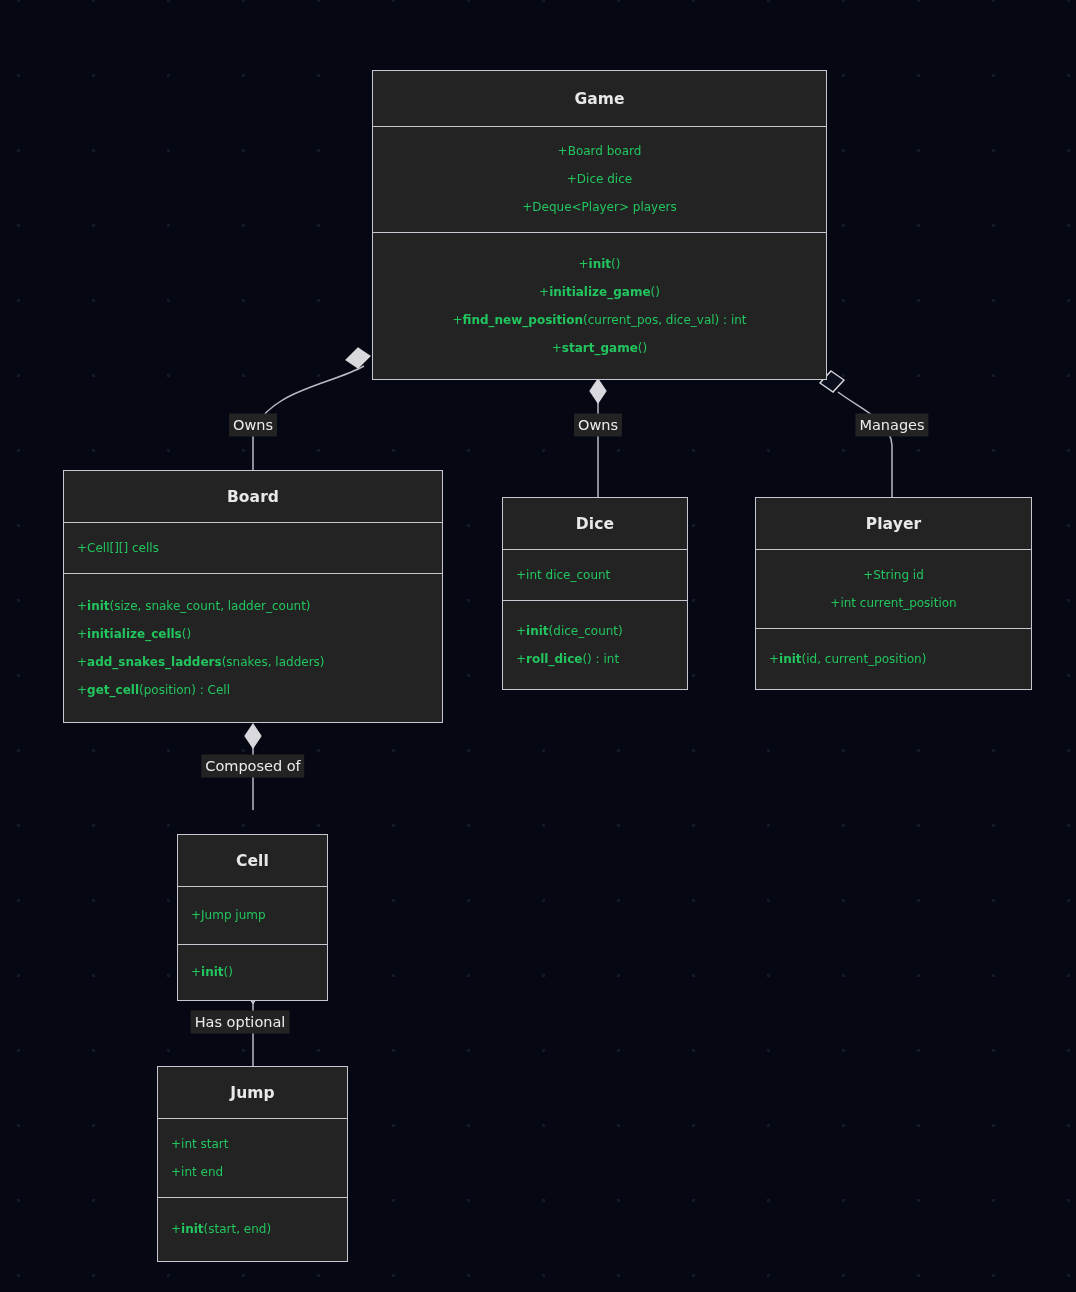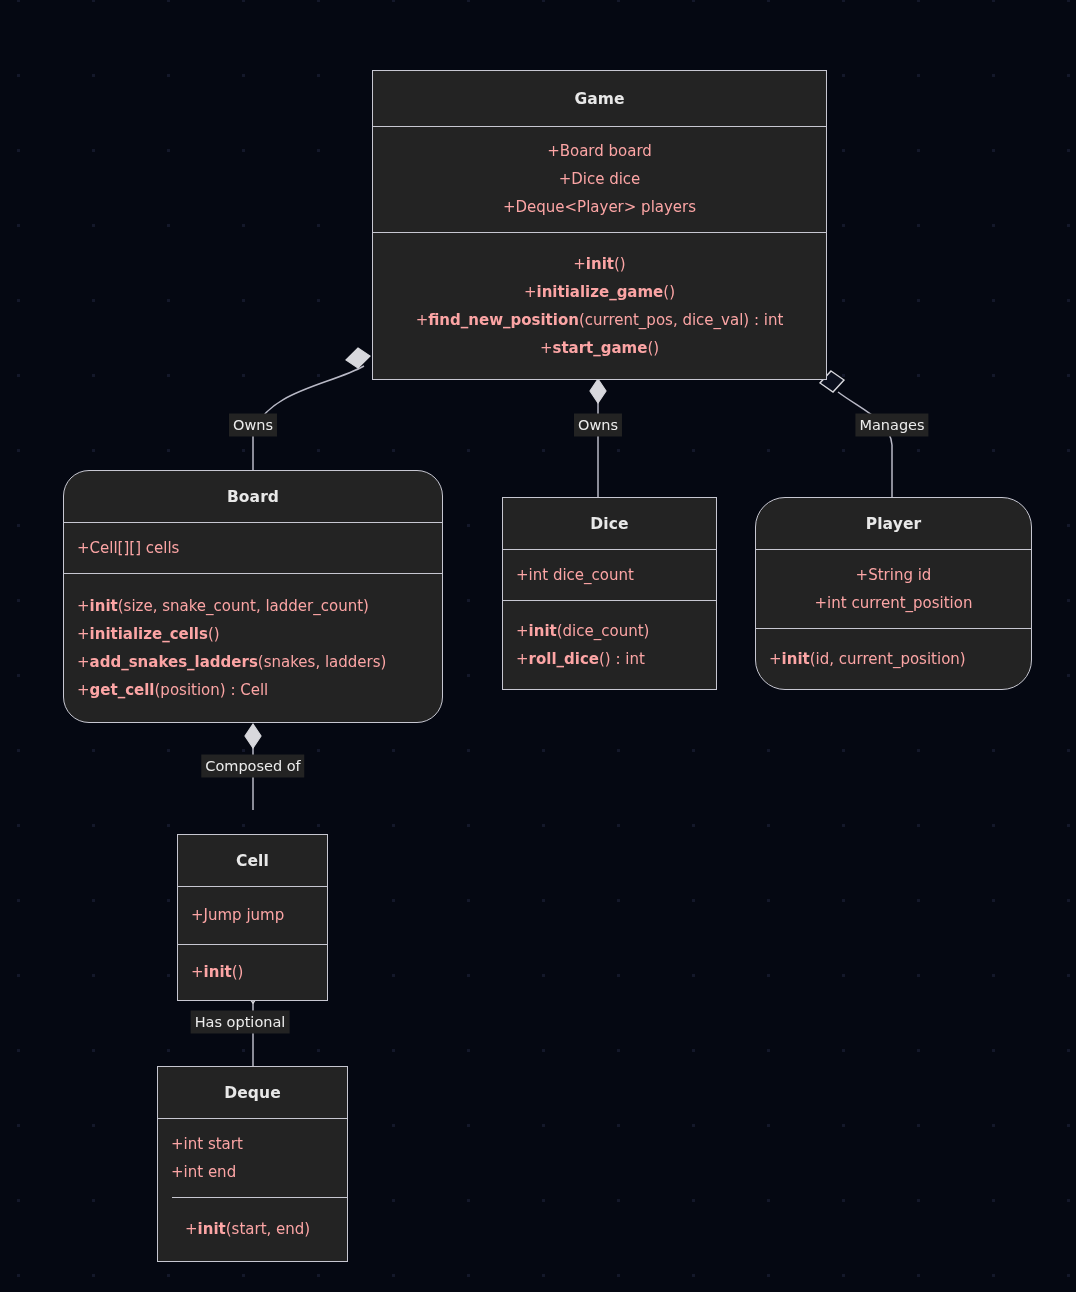--- a/index.html
+++ b/index.html
@@ -43,22 +43,22 @@
     box-sizing: border-box;
     padding: 10px 13px 11px 13px;
     display: flex;
     flex-direction: column;
     justify-content: center;
   }
   .cb-section + .cb-section {
     border-top: 1.2px solid #c7c7d1;
   }
   .cb-row {
-    color: #fca5a5;
-    font-size: 15px;
+    color: #22c55e;
+    font-size: 12px;
     line-height: 28px;
     white-space: nowrap;
   }
   .cb-row b { font-weight: bold; }
 
   
   .edges {
     position: absolute;
     left: 0; top: 0;
     width: 1076px; height: 1292px;
@@ -122,45 +122,45 @@
       <div class="cb-row">+Deque&lt;Player&gt; players</div>
     </div>
     <div class="cb-section" style="flex:1;">
       <div class="cb-row"><span>+</span><b>init</b><span>()</span></div>
       <div class="cb-row"><span>+</span><b>initialize_game</b><span>()</span></div>
       <div class="cb-row"><span>+</span><b>find_new_position</b><span>(current_pos, dice_val) : int</span></div>
       <div class="cb-row"><span>+</span><b>start_game</b><span>()</span></div>
     </div>
   </div>
 
-  <div class="class-box" style="left:63px; top:470px; width:380px; height:253px;border-radius:26px;">
+  <div class="class-box" style="left:63px; top:470px; width:380px; height:253px;">
     <div class="cb-title" style="height:52px;">Board</div>
     <div class="cb-section" style="height:50px;">
       <div class="cb-row">+Cell[][] cells</div>
     </div>
     <div class="cb-section" style="flex:1;">
       <div class="cb-row"><span>+</span><b>init</b><span>(size, snake_count, ladder_count)</span></div>
       <div class="cb-row"><span>+</span><b>initialize_cells</b><span>()</span></div>
       <div class="cb-row"><span>+</span><b>add_snakes_ladders</b><span>(snakes, ladders)</span></div>
       <div class="cb-row"><span>+</span><b>get_cell</b><span>(position) : Cell</span></div>
     </div>
   </div>
 
-  <div class="class-box" style="left:502px; top:497px; width:215px; height:193px;">
+  <div class="class-box" style="left:502px; top:497px; width:186px; height:193px;">
     <div class="cb-title" style="height:52px;">Dice</div>
     <div class="cb-section" style="height:50px;">
       <div class="cb-row">+int dice_count</div>
     </div>
     <div class="cb-section" style="flex:1;">
       <div class="cb-row"><span>+</span><b>init</b><span>(dice_count)</span></div>
       <div class="cb-row"><span>+</span><b>roll_dice</b><span>() : int</span></div>
     </div>
   </div>
 
-  <div class="class-box" style="left:755px; top:497px; width:277px; height:193px;border-radius:30px;">
+  <div class="class-box" style="left:755px; top:497px; width:277px; height:193px;">
     <div class="cb-title" style="height:52px;">Player</div>
     <div class="cb-section" style="height:78px;text-align:center;">
       <div class="cb-row">+String id</div>
       <div class="cb-row">+int current_position</div>
     </div>
     <div class="cb-section" style="flex:1;">
       <div class="cb-row"><span>+</span><b>init</b><span>(id, current_position)</span></div>
     </div>
   </div>
 
@@ -168,23 +168,23 @@
     <div class="cb-title" style="height:52px;">Cell</div>
     <div class="cb-section" style="height:57px;">
       <div class="cb-row">+Jump jump</div>
     </div>
     <div class="cb-section" style="flex:1;">
       <div class="cb-row"><span>+</span><b>init</b><span>()</span></div>
     </div>
   </div>
 
   <div class="class-box" style="left:157px; top:1066px; width:191px; height:196px;">
-    <div class="cb-title" style="height:52px;">Deque</div>
+    <div class="cb-title" style="height:52px;">Jump</div>
     <div class="cb-section" style="height:78px;">
       <div class="cb-row">+int start</div>
       <div class="cb-row">+int end</div>
     </div>
-    <div class="cb-section" style="flex:1;margin-left:14px;">
+    <div class="cb-section" style="flex:1;">
       <div class="cb-row"><span>+</span><b>init</b><span>(start, end)</span></div>
     </div>
   </div>
 
 </div>
 
 </body></html>

